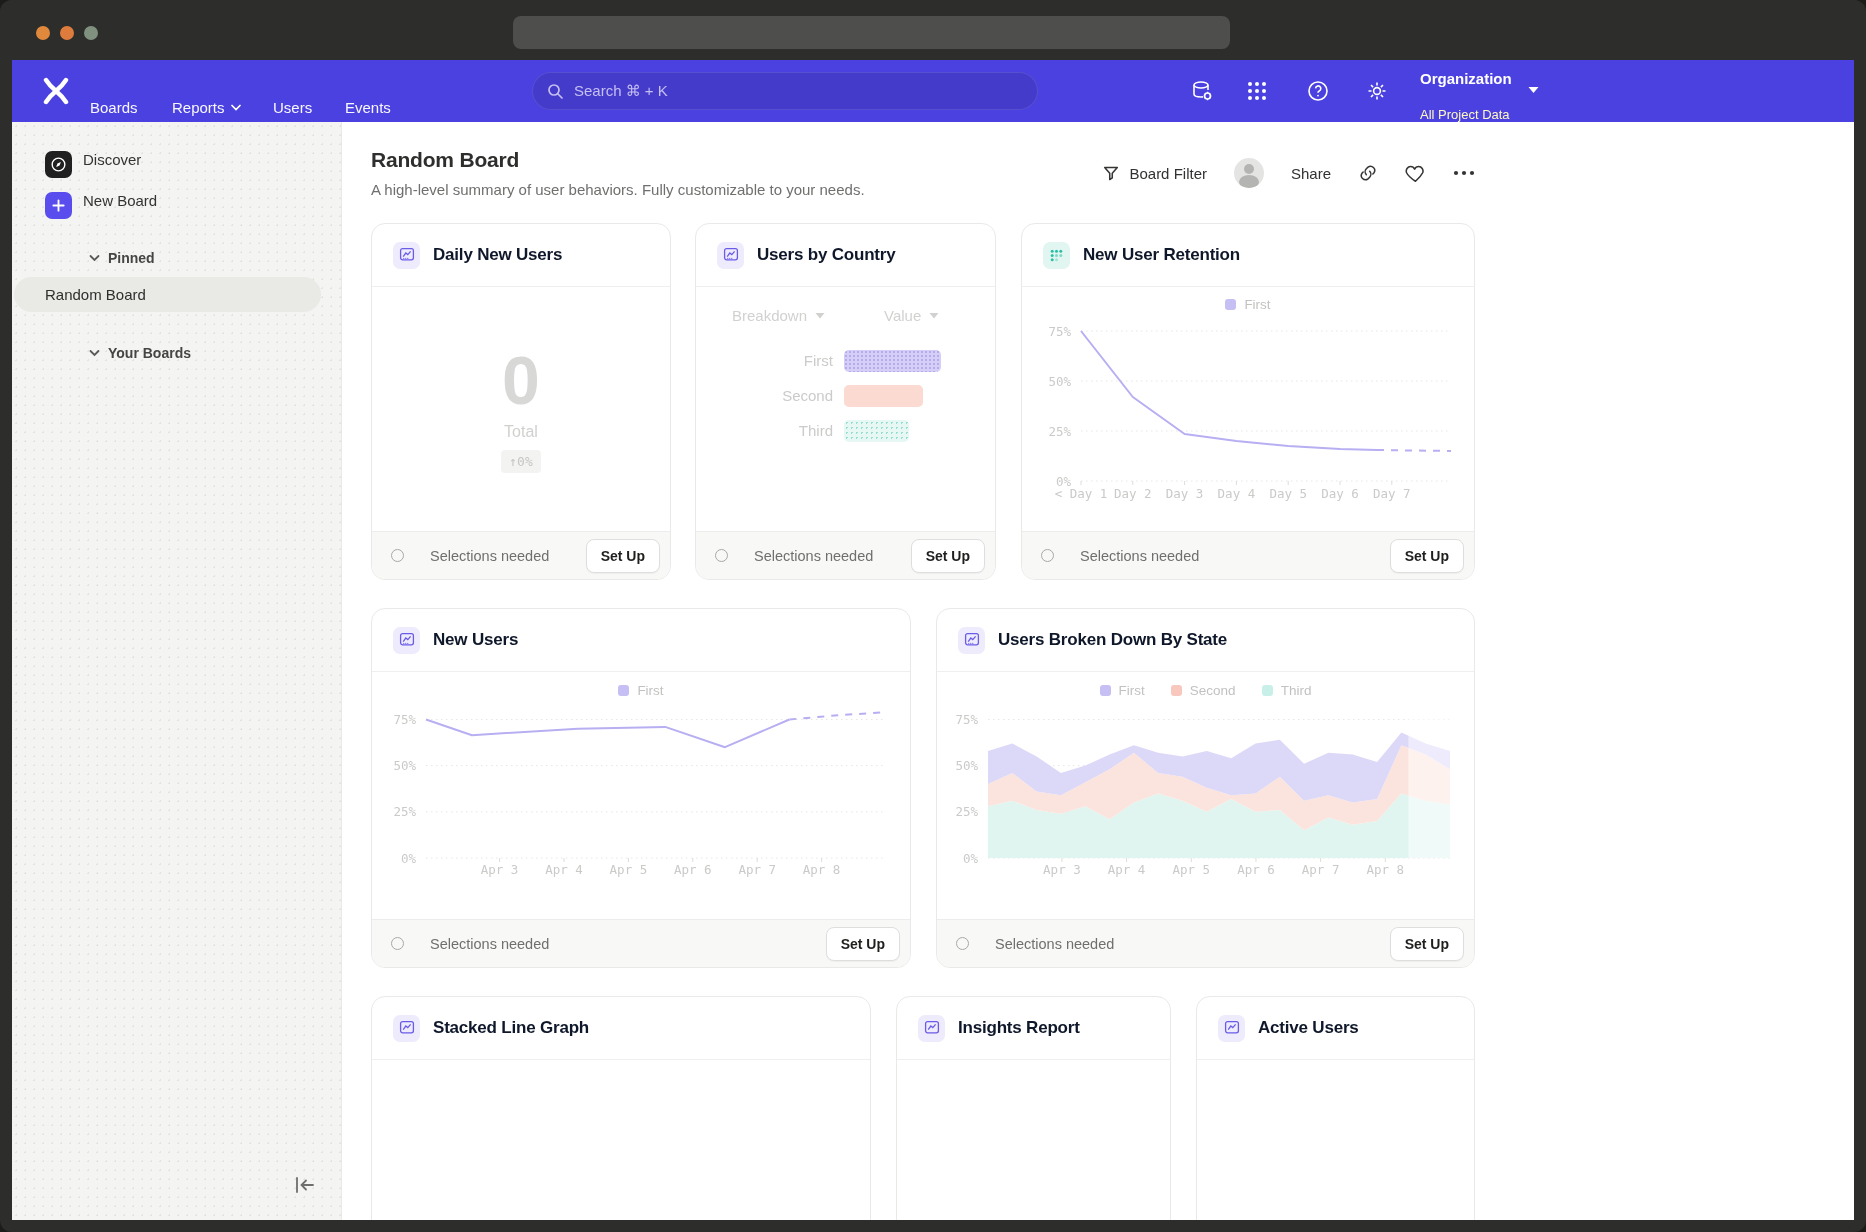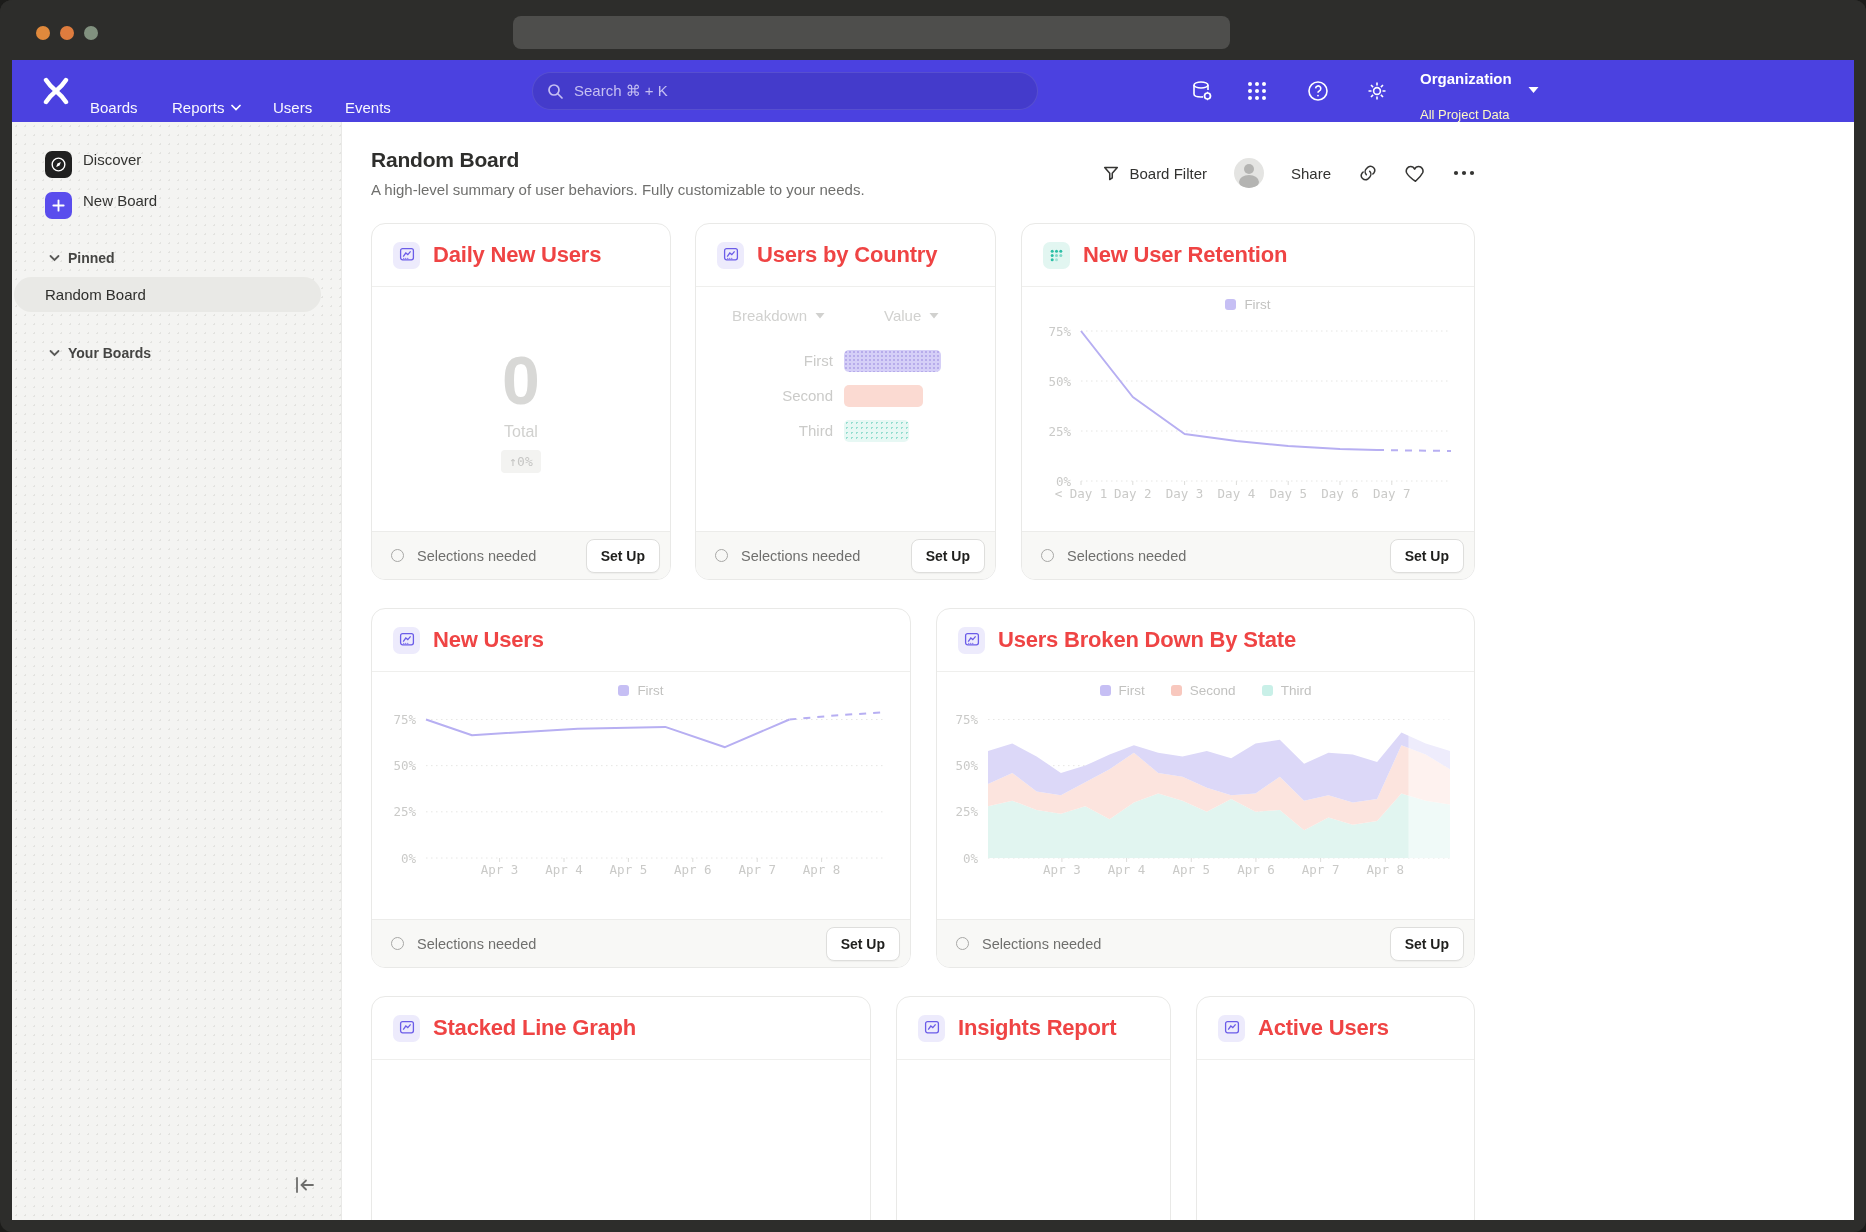--- a/index.html
+++ b/index.html
@@ -28,21 +28,21 @@
 
   
   .appbody { position:absolute; top:62px; left:0; right:0; bottom:0; display:flex; }
   .sidebar { position:relative; flex:none; width:330px; background-color:#f4f4f2;
              background-image:radial-gradient(#e3e3e0 1px, transparent 1px); background-size:9px 9px;
              border-right:1px solid #e9e9e7; }
   .side-row { position:absolute; left:0; right:0; display:flex; align-items:flex-start; gap:11px; padding-left:33px;
               font-size:15px; color:#333331; cursor:pointer; }
   .side-chip { width:27px; height:27px; border-radius:7px; display:flex; align-items:center; justify-content:center; flex:none; }
   .side-head { position:absolute; display:flex; align-items:center; gap:8px; padding-left:37px; font-size:14px;
-               font-weight:600; color:#454543; cursor:pointer; }
+               font-weight:600; color:#454543; cursor:pointer;margin-left:40px; }
   .side-pill { position:absolute; left:2px; right:20px; height:35px; border-radius:18px; background:#e9e9e6;
                display:flex; align-items:center; padding-left:31px; font-size:15px; color:#2e2e2c; cursor:pointer; }
   .collapse { position:absolute; right:25px; bottom:26px; width:22px; height:18px; cursor:pointer; }
 
   .main { position:relative; flex:1; background:#fff; overflow:hidden; }
   .content { position:absolute; left:29px; top:0; width:1104px; }
 
   
   .board-head { position:relative; height:101px; padding-top:26px; }
   .board-title { font-size:21px; font-weight:700; color:#2e2e2c; letter-spacing:-.2px; }
@@ -53,24 +53,24 @@
   .avatar::before { content:""; position:absolute; left:10px; top:6px; width:10px; height:10px; border-radius:50%; background:#b4b4b2; }
   .avatar::after { content:""; position:absolute; left:5px; top:17px; width:20px; height:14px; border-radius:50%; background:#b4b4b2; }
 
   
   .row { display:flex; }
   .row1 { margin-top:0; } .row2 { margin-top:28px; } .row3 { margin-top:28px; }
   .card { background:#fff; border:1px solid #e9e9e7; border-radius:14px; display:flex; flex-direction:column; overflow:hidden; }
   .card-head { flex:none; height:63px; display:flex; align-items:center; gap:13px; padding:0 21px; border-bottom:1px solid #efefed; }
   .chip { width:27px; height:27px; border-radius:7px; background:#edebfc; display:flex; align-items:center; justify-content:center; flex:none; }
   .chip.teal { background:#e2f6f1; }
-  .card-title { font-size:22px; font-weight:700; color:#ef4444; letter-spacing:-.2px; }
+  .card-title { font-size:17px; font-weight:700; color:#0f172a; letter-spacing:-.2px; }
   .card-body { position:relative; flex:1; }
   .card-foot { flex:none; height:48px; background:#f8f8f6; border-top:1px solid #ececea; display:flex; align-items:center; padding:0 10px 0 19px; }
-  .status { display:flex; align-items:center; gap:13px; font-size:14.5px; color:#6f6f6d;justify-content:flex-end; }
+  .status { display:flex; align-items:center; gap:26px; font-size:14.5px; color:#6f6f6d;justify-content:flex-end; }
   .ring { width:13px; height:13px; border:1.5px solid #a8a8a6; border-radius:50%; flex:none; }
   .setup-btn { margin-left:auto; background:#fff; border:1px solid #dededc; border-radius:8px; padding:8px 14px;
                font-size:14px; font-weight:700; color:#1f1f1d; font-family:inherit; cursor:pointer; box-shadow:0 1px 1px rgba(0,0,0,.04); }
 
   
   .bignum-body { display:flex; flex-direction:column; align-items:center; justify-content:center; gap:9px; height:100%; }
   .bignum { font-size:68px; font-weight:600; color:#d8d8d6; line-height:1; }
   .bignum-label { font-size:16px; color:#d0d0ce; }
   .delta-badge { font-family:"DejaVu Sans Mono", monospace; font-size:13px; color:#c6c6c4; background:#f3f3f1;
                  padding:4px 8px; border-radius:4px; }

